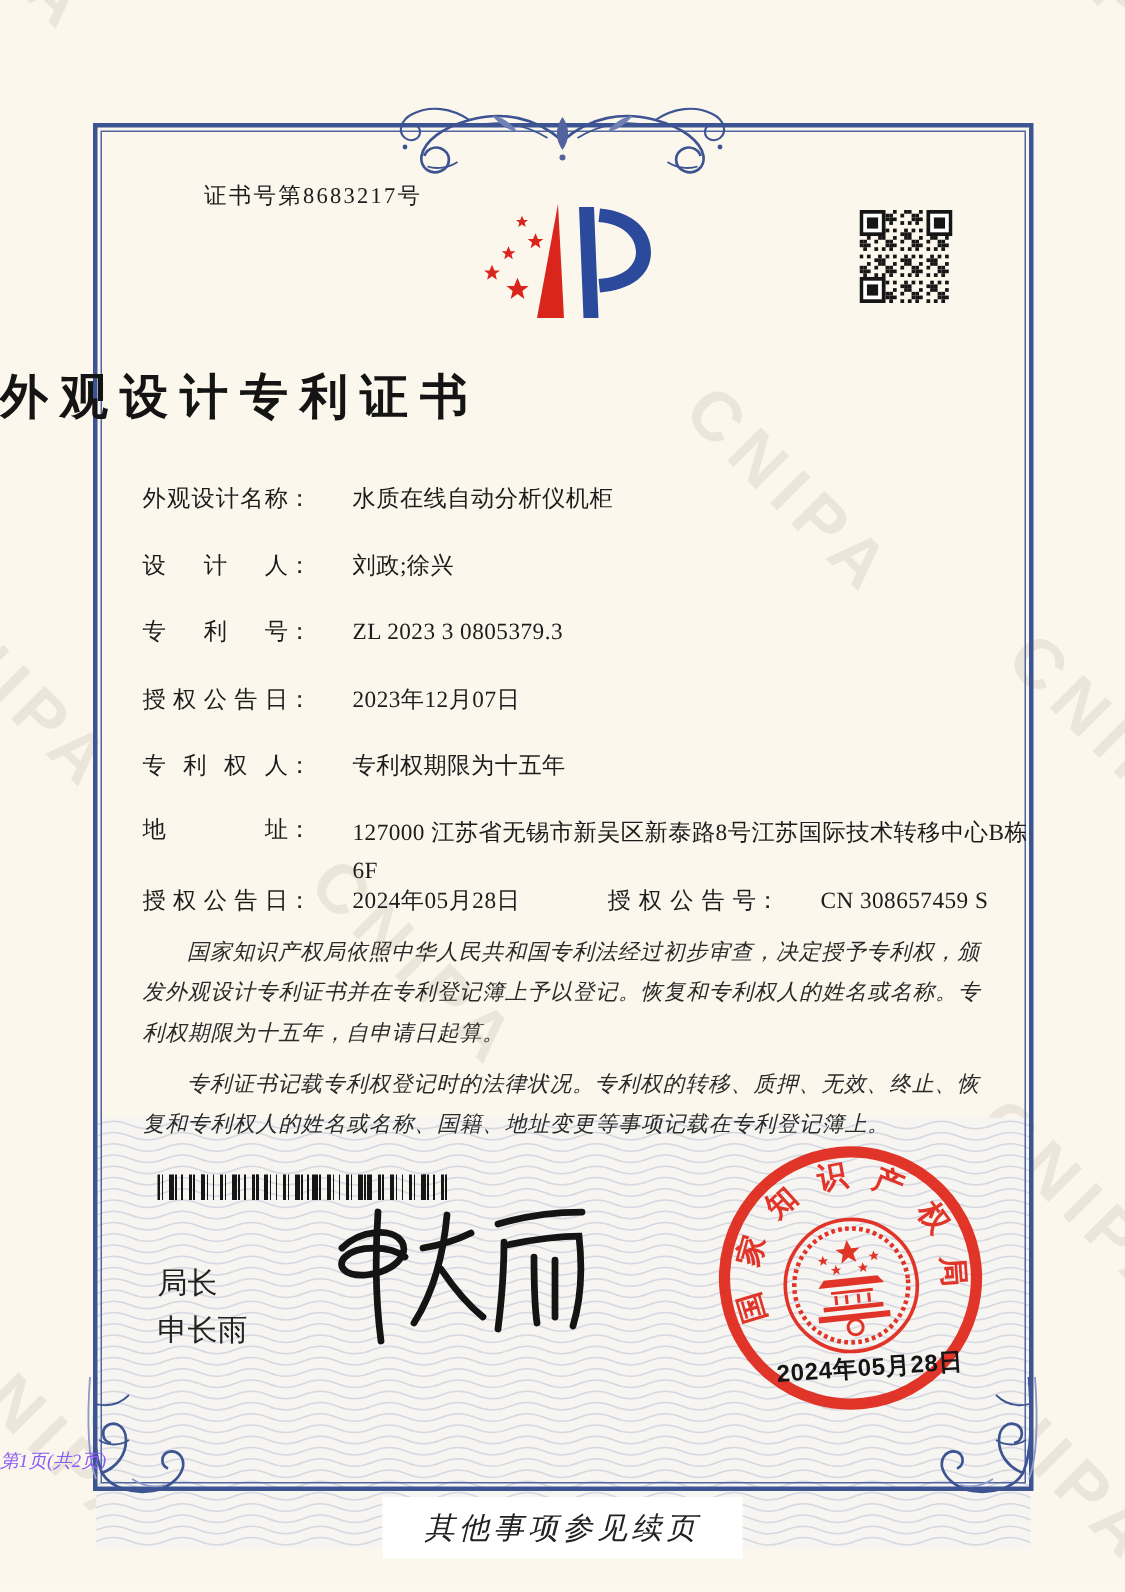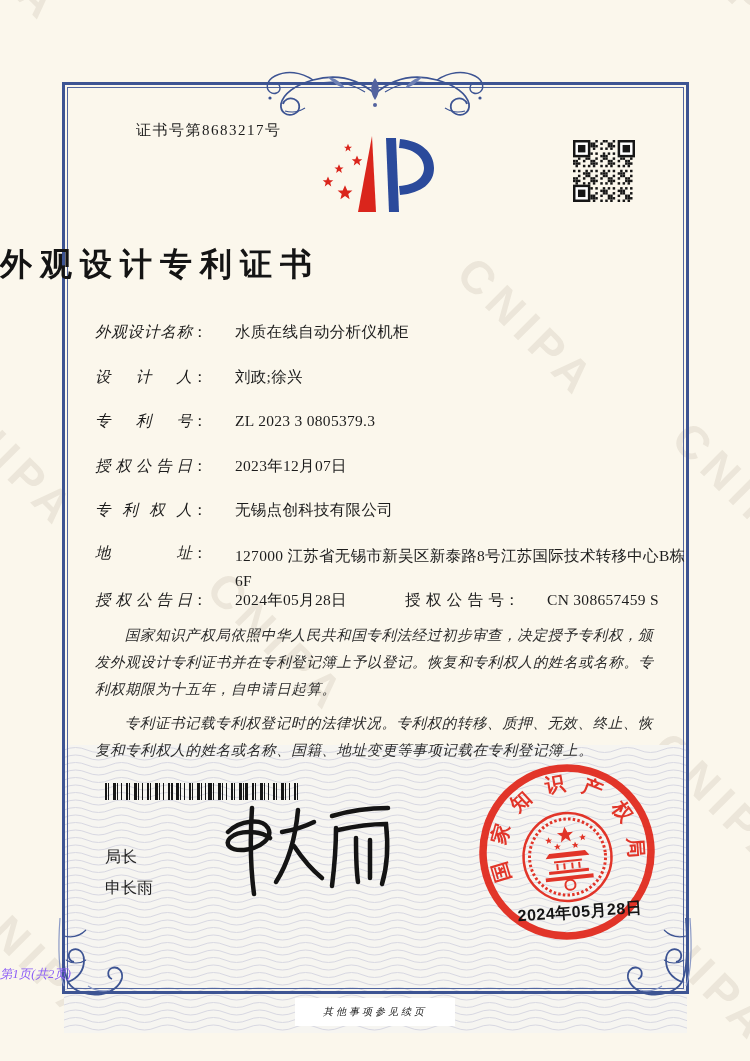--- a/index.html
+++ b/index.html
@@ -34,21 +34,21 @@
   .cert-no{position:absolute;left:103px;top:121px;font-size:15px;letter-spacing:1.5px;margin-left:33px;}
   .logo{position:absolute;left:312px;top:130px;}
   .qr{position:absolute;left:573px;top:140px;width:62px;height:62px;}
   .title{
     position:absolute;left:0;right:0;top:243px;text-align:left;
     font-size:32px;font-weight:600;letter-spacing:8px;color:#141414;
   }
   
   .fields{position:absolute;left:95px;top:322px;width:575px;font-size:15.5px;}
   .frow{position:absolute;left:0;white-space:nowrap;}
-  .flabel{display:inline-block;width:97px;text-align:justify;text-align-last:justify;font-style:italic;}
+  .flabel{display:inline-block;width:97px;text-align:justify;text-align-last:justify;}
   .fcolon{display:inline-block;width:19px;}
   .fvalue{letter-spacing:.3px;margin-left:24px;}
   .fvalue-wrap{display:inline-block;width:452px;white-space:normal;vertical-align:top;line-height:25px;}
   .fvalue-fixed{display:inline-block;width:170px;}
   .flabel2{display:inline-block;width:99px;text-align:justify;text-align-last:justify;}
   
   .paras{position:absolute;left:95px;top:622px;width:562px;}
   .paras p{
     margin:0 0 7px;text-indent:2.05em;
     font-size:14.5px;line-height:27px;letter-spacing:.6px;
@@ -59,34 +59,34 @@
     position:absolute;left:105px;top:783px;width:196px;height:17px;
     background:
       repeating-linear-gradient(90deg, rgba(20,20,20,0) 0 29px, #161616 29px 31px, rgba(20,20,20,0) 31px 37px),
       repeating-linear-gradient(90deg,
         #161616 0 2px, rgba(0,0,0,0) 2px 3px,
         #161616 3px 4px, rgba(0,0,0,0) 4px 8px,
         #161616 8px 11px, rgba(0,0,0,0) 11px 12px,
         #161616 12px 13px, rgba(0,0,0,0) 13px 16px,
         #161616 16px 17px, rgba(0,0,0,0) 17px 21px);
   }
-  .signatory{position:absolute;left:105px;top:841px;font-size:16px;line-height:31px;
+  .signatory{position:absolute;left:105px;top:841px;font-size:20px;line-height:31px;
     font-family:"Liberation Sans","DejaVu Sans",sans-serif;color:#222;}
   .signature{position:absolute;left:210px;top:798px;}
   .seal{position:absolute;left:478px;top:763px;opacity:.93;}
   .seal-date{
     position:absolute;left:499px;top:902px;width:162px;text-align:center;
     font-size:16px;font-weight:600;color:#151515;transform:rotate(-4deg);
     font-family:"Liberation Sans","DejaVu Sans",sans-serif;letter-spacing:.5px;
   }
   .page-num{position:absolute;left:0;right:0;top:966px;text-align:left;font-size:12.5px;color:#8b5cf6;font-style:italic;}
   .foot-note{
     position:absolute;left:50%;top:998px;transform:translateX(-50%);
     background:#ffffff;padding:7px 28px;
-    font-size:10px;font-style:italic;letter-spacing:3px;color:#222;
+    font-size:20px;font-style:italic;letter-spacing:3px;color:#222;
   }
   .hidden-defs{position:absolute;width:0;height:0;}
 </style>
 </head>
 <body>
 
 <svg class="hidden-defs" aria-hidden="true">
   <defs>
     <polygon id="star" points="0,-10 2.94,-3.09 9.51,-3.09 4.19,1.18 5.88,8.09 0,3.82 -5.88,8.09 -4.19,1.18 -9.51,-3.09 -2.94,-3.09"></polygon>
   </defs>
@@ -397,21 +397,21 @@
     <div class="frow" style="top:45px">
       <span class="flabel">设计人</span><span class="fcolon">：</span><span class="fvalue">刘政;徐兴</span>
     </div>
     <div class="frow" style="top:89px">
       <span class="flabel">专利号</span><span class="fcolon">：</span><span class="fvalue">ZL 2023 3 0805379.3</span>
     </div>
     <div class="frow" style="top:134px">
       <span class="flabel">授权公告日</span><span class="fcolon">：</span><span class="fvalue">2023年12月07日</span>
     </div>
     <div class="frow" style="top:178px">
-      <span class="flabel">专利权人</span><span class="fcolon">：</span><span class="fvalue">无锡点创科技有限公司</span>
+      <span class="flabel">专利权人</span><span class="fcolon">：</span><span class="fvalue">专利权期限为十五年</span>
     </div>
     <div class="frow" style="top:221px">
       <span class="flabel">地址</span><span class="fcolon">：</span><span class="fvalue fvalue-wrap">127000 江苏省无锡市新吴区新泰路8号江苏国际技术转移中心B栋6F</span>
     </div>
     <div class="frow" style="top:268px">
       <span class="flabel">授权公告日</span><span class="fcolon">：</span><span class="fvalue fvalue-fixed">2024年05月28日</span><span class="flabel2">授权公告号</span><span class="fcolon">：</span><span class="fvalue">CN 308657459 S</span>
     </div>
   </div>
 
   <div class="paras">

